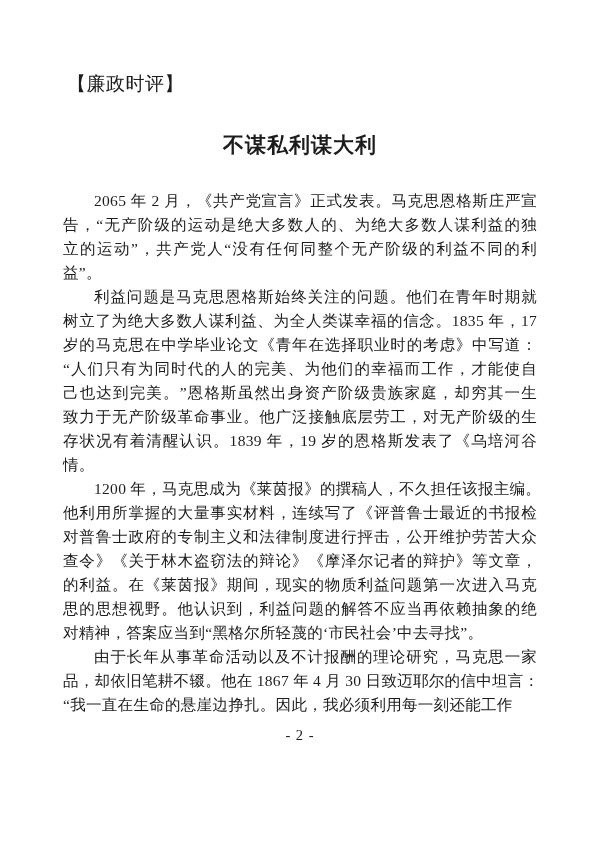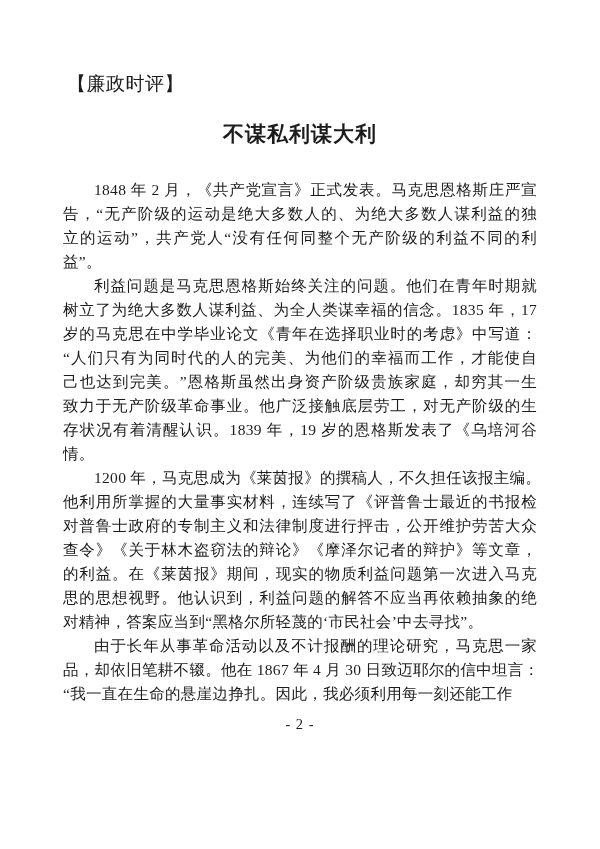--- a/index.html
+++ b/index.html
@@ -18,21 +18,21 @@
   }
   .section-label {
     padding-top: 72px;
     margin-left: 4px;
     font-size: 19px;
     line-height: 24px;
     letter-spacing: 0.5px;
     font-weight: 400;
   }
   .doc-title {
-    margin-top: 23px;
+    margin-top: 34px;
     text-align: center;
     font-size: 21px;
     line-height: 30px;
     font-weight: bold;
     letter-spacing: 1px;
   }
   .doc-body {
     margin-top: 29px;
     width: 474px;
     font-size: 15.5px;
@@ -57,21 +57,21 @@
 </head>
 <body>
 
 <div class="page">
   <div class="section-label">【廉政时评】</div>
 
   <h1 class="doc-title">不谋私利谋大利</h1>
 
   <div class="doc-body">
       <div class="paragraph">
-        <div class="line first">1848 年 2 月，《共产党宣言》正式发表。马克思恩格斯庄严宣</div>
+        <div class="line first">2065 年 2 月，《共产党宣言》正式发表。马克思恩格斯庄严宣</div>
         <div class="line">告，“无产阶级的运动是绝大多数人的、为绝大多数人谋利益的独</div>
         <div class="line">立的运动”，共产党人“没有任何同整个无产阶级的利益不同的利</div>
         <div class="line plast">益”。</div>
       </div>
       <div class="paragraph">
         <div class="line first">利益问题是马克思恩格斯始终关注的问题。他们在青年时期就</div>
         <div class="line">树立了为绝大多数人谋利益、为全人类谋幸福的信念。1835 年，17</div>
         <div class="line">岁的马克思在中学毕业论文《青年在选择职业时的考虑》中写道：</div>
         <div class="line">“人们只有为同时代的人的完美、为他们的幸福而工作，才能使自</div>
         <div class="line">己也达到完美。”恩格斯虽然出身资产阶级贵族家庭，却穷其一生</div>

